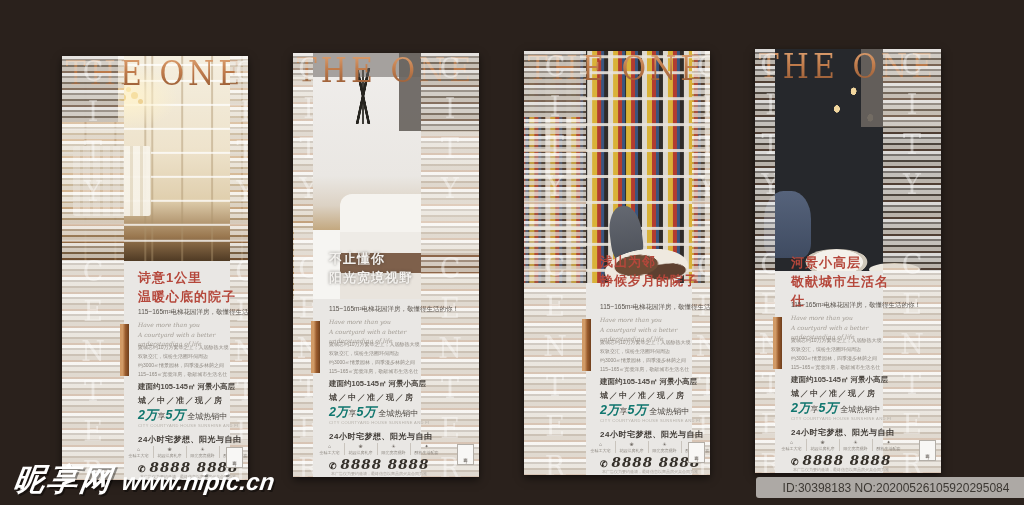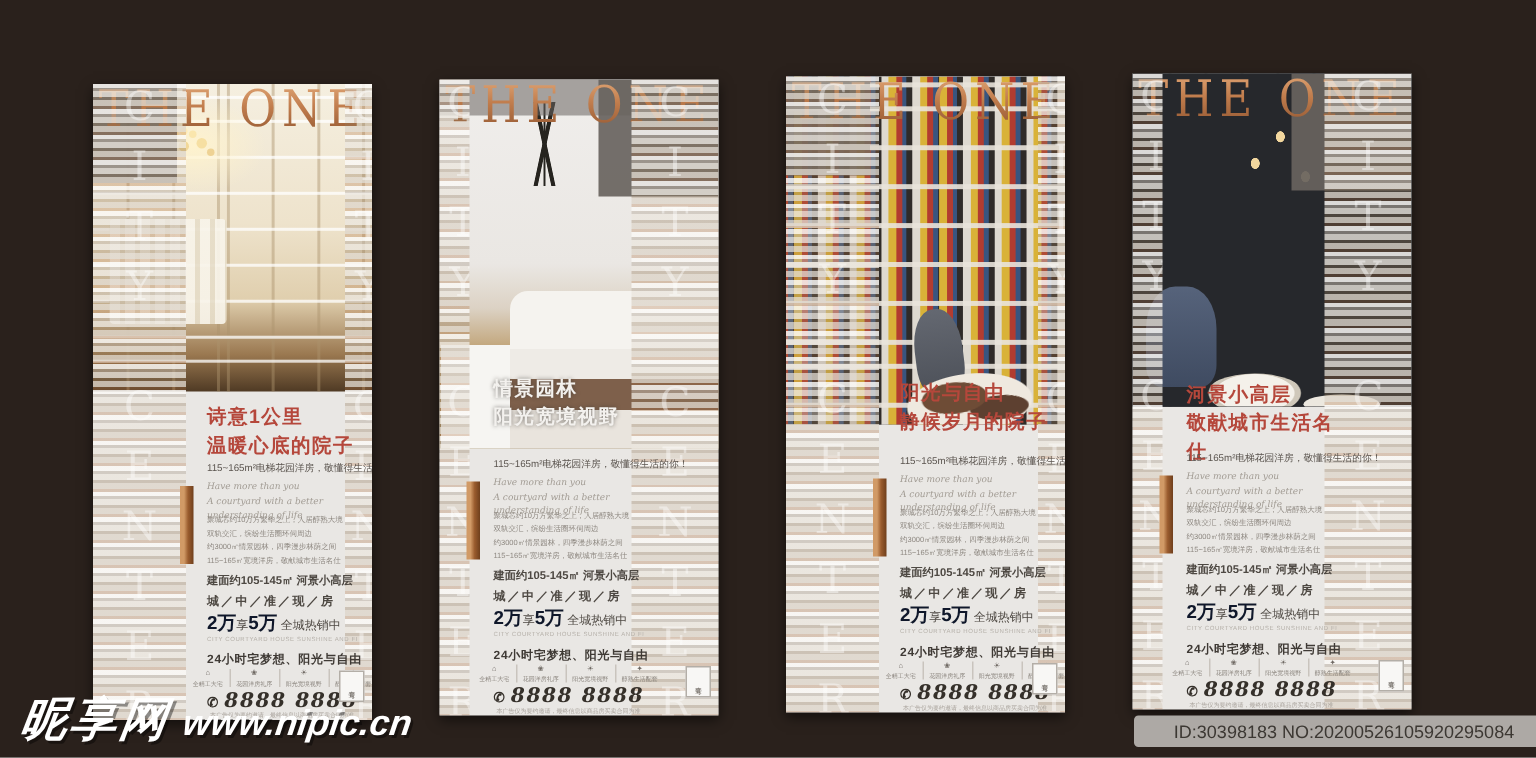--- a/index.html
+++ b/index.html
@@ -110,21 +110,21 @@
   .headline{font-weight:bold;font-size:13px;line-height:1.45;letter-spacing:1px;color:#b5473b;}
   .p1 .headline{top:213px}.p2 .headline{top:197px;color:#f3f1ee;text-shadow:0 0 3px rgba(60,55,50,.65)}
   .p3 .headline{top:202px}.p4 .headline{top:205px}
   .subline{top:252px;font-size:6.5px;color:#5a544e;white-space:nowrap;}
   .english{top:264px;font-size:6px;font-style:italic;color:#a29c94;line-height:1.6;
     font-family:"DejaVu Serif",serif;}
   .details{top:287px;font-size:5px;color:#8e8881;line-height:1.8;white-space:nowrap;}
   .area{top:326px;font-size:7.5px;font-weight:bold;color:#4e4943;white-space:nowrap;}
   .status{top:339px;font-size:8px;font-weight:bold;color:#4e4943;letter-spacing:1.5px;white-space:nowrap;}
   .promo{top:351px;font-size:8px;color:#4e4943;white-space:nowrap;}
-  .promo b{color:#0f172a;font-size:12.5px;}
+  .promo b{color:#0f766e;font-size:12.5px;font-style:italic;}
   .note{top:367px;font-size:4px;color:#b5b0a9;letter-spacing:.4px;white-space:nowrap;overflow:hidden;}
   .slogan{top:378px;text-align:center;font-size:8px;font-weight:bold;color:#3f3a35;letter-spacing:.5px;white-space:nowrap;}
   .features{top:390px;left:-12px !important;right:-12px !important;display:flex;justify-content:center;}
   .feat{padding:0 4px;border-left:1px solid #c9c4bd;text-align:center;}
   .feat:first-child{border-left:none;}
   .feat .fi{display:block;font-size:5px;color:#6e6862;line-height:1.2;}
   .feat .fl{display:block;font-size:4px;color:#8a847d;margin-top:1px;white-space:nowrap;}
   .phone{top:403px;text-align:center;font-family:"DejaVu Serif",serif;font-style:italic;font-weight:bold;
     font-size:13.5px;color:#35302a;letter-spacing:1px;white-space:nowrap;}
   .phone .pi{font-style:normal;font-size:9px;margin-right:3px;}
@@ -221,21 +221,21 @@
     <div class="strip strip-l">
       <div class="vtext">CITY CENTER</div>
     </div>
     <div class="strip strip-r">
       <div class="vtext">CITY CENTER</div>
     </div>
     <div class="cbar"></div>
 
     <div class="col">
       <div class="headline">
-        <div>情景园林</div>
+        <div>不止懂你</div>
         <div>阳光宽境视野</div>
       </div>
       <div class="subline">115~165m²电梯花园洋房，敬懂得生活的你！</div>
       <div class="english">
         <div>Have more than you</div>
         <div>A courtyard with a better understanding of life</div>
       </div>
       <div class="details">
         <div>聚城芯约10万方繁华之上，人居醇熟大境</div>
         <div>双轨交汇，缤纷生活圈环伺周边</div>
@@ -285,21 +285,21 @@
     <div class="strip strip-l">
       <div class="vtext">CITY CENTER</div>
     </div>
     <div class="strip strip-r">
       <div class="vtext">CITY CENTER</div>
     </div>
     <div class="cbar"></div>
 
     <div class="col">
       <div class="headline">
-        <div>阳光与自由</div>
+        <div>浅山为邻</div>
         <div>静候岁月的院子</div>
       </div>
       <div class="subline">115~165m²电梯花园洋房，敬懂得生活的你！</div>
       <div class="english">
         <div>Have more than you</div>
         <div>A courtyard with a better understanding of life</div>
       </div>
       <div class="details">
         <div>聚城芯约10万方繁华之上，人居醇熟大境</div>
         <div>双轨交汇，缤纷生活圈环伺周边</div>

